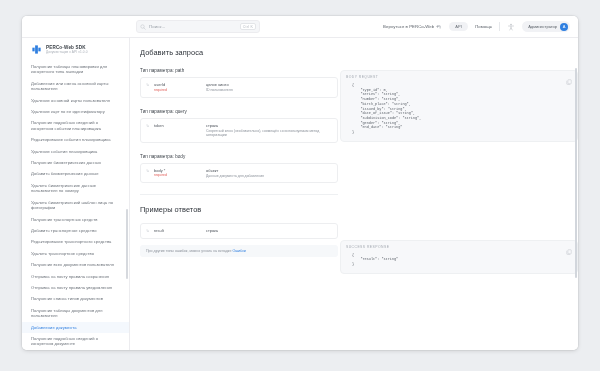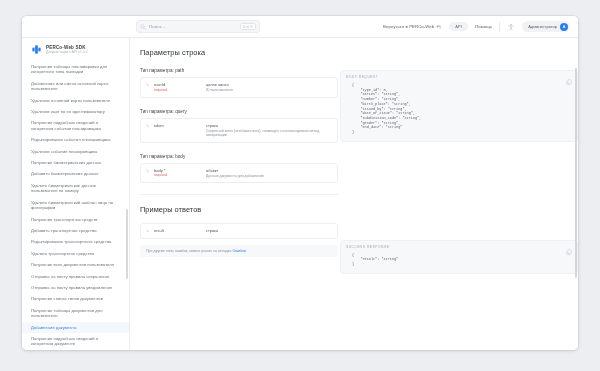--- a/index.html
+++ b/index.html
@@ -285,21 +285,21 @@
             <div class="navitem active">Добавление документа</div>
             <div class="navitem">Получение подробных сведений о конкретном документе</div>
             <div class="navitem">Редактирование документа</div>
             <div class="side-scroll"></div>
         </div>
       </div>
 
       <div class="main">
         <div class="main-inner">
 
-          <div class="h1">Параметры строка</div>
+          <div class="h1">Добавить запроса</div>
 
           <div class="cols">
 
             <div class="col-left">
 
               <div>
                 <div class="sect-title">Тип параметра: path</div>
                 <div class="param-block">
                   <span class="p-caret">↳</span>
                   <div class="p-left">

